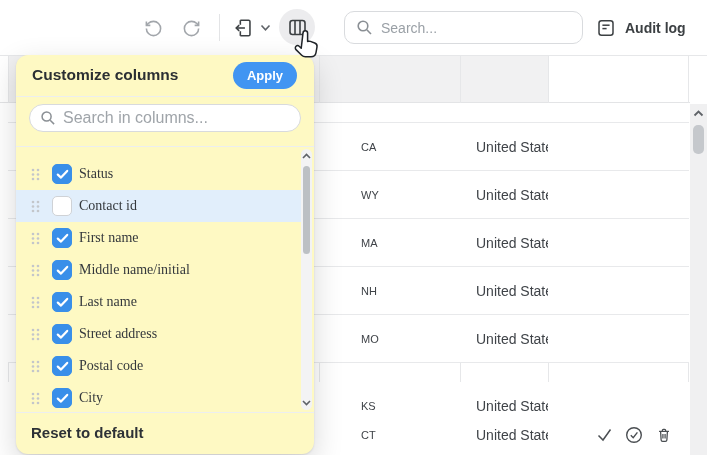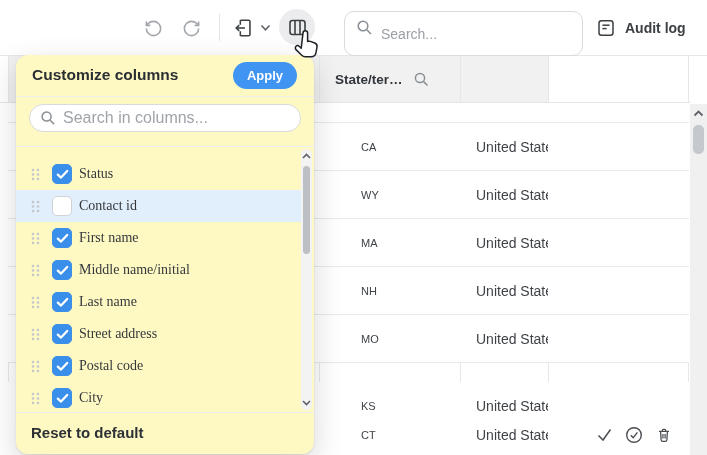--- a/index.html
+++ b/index.html
@@ -7,21 +7,21 @@
   .screen { position:relative; width:707px; height:455px; background:#fff; overflow:hidden; }
 
   
   .toolbar { position:absolute; left:0; top:0; width:707px; height:56px; background:#fff;
              border-bottom:1px solid #e6e7e9; z-index:3; }
   .icon-btn { position:absolute; background:none; border:none; cursor:pointer; display:flex;
               align-items:center; justify-content:center; }
   .tb-divider { position:absolute; left:219px; top:14px; width:1px; height:27px; background:#e3e4e6; }
   .col-btn-circle { position:absolute; left:279px; top:9px; width:36px; height:36px; border-radius:50%;
                     background:#ececee; border:none; display:flex; align-items:center; justify-content:center; cursor:pointer; }
-  .searchbox { position:absolute; left:344px; top:11px; width:239px; height:45px; }
+  .searchbox { position:absolute; left:344px; top:11px; width:239px; height:33px; }
   .searchbox input { width:100%; height:100%; border:1px solid #d9dbde; border-radius:10px;
                      padding:0 10px 0 36px; font-family:"Liberation Sans",sans-serif; font-size:14px; color:#3f4348; outline:none; }
   .searchbox input::placeholder { color:#9aa0a6; }
   .searchbox .mag { position:absolute; left:12px; top:8px; }
   .audit-btn { position:absolute; left:596px; top:12px; height:32px; display:flex; align-items:center; gap:9px;
                background:none; border:none; cursor:pointer; }
   .audit-btn span { font-size:14px; font-weight:700; color:#3c4043; }
 
   
   .table-layer { position:absolute; inset:0; z-index:1; }
@@ -77,27 +77,20 @@
 
   .cursor-hand { position:absolute; left:293px; top:30px; z-index:20; pointer-events:none; }
 </style>
 </head>
 <body>
 
 <div class="screen">
 
   <div class="table-layer">
     <div class="thead"></div>
-    <div class="th-state">
-      <b>State/ter…</b>
-      <svg width="17" height="17" viewBox="0 0 17 17" fill="none" stroke="#8a8f94" stroke-width="1.5">
-          <circle cx="7" cy="7" r="4.6"></circle>
-          <line x1="10.6" y1="10.6" x2="14.5" y2="14.5"></line>
-        </svg>
-    </div>
     <div class="thead-border"></div>
 
     <div class="v-line" style="left:8px"></div>
     <div class="v-line" style="left:160px"></div>
     <div class="v-line" style="left:319px"></div>
     <div class="v-line" style="left:460px"></div>
     <div class="v-line" style="left:548px"></div>
     <div class="v-line" style="left:688px"></div>
 
     <div class="row" style="top:103px; height:20px;"></div>

